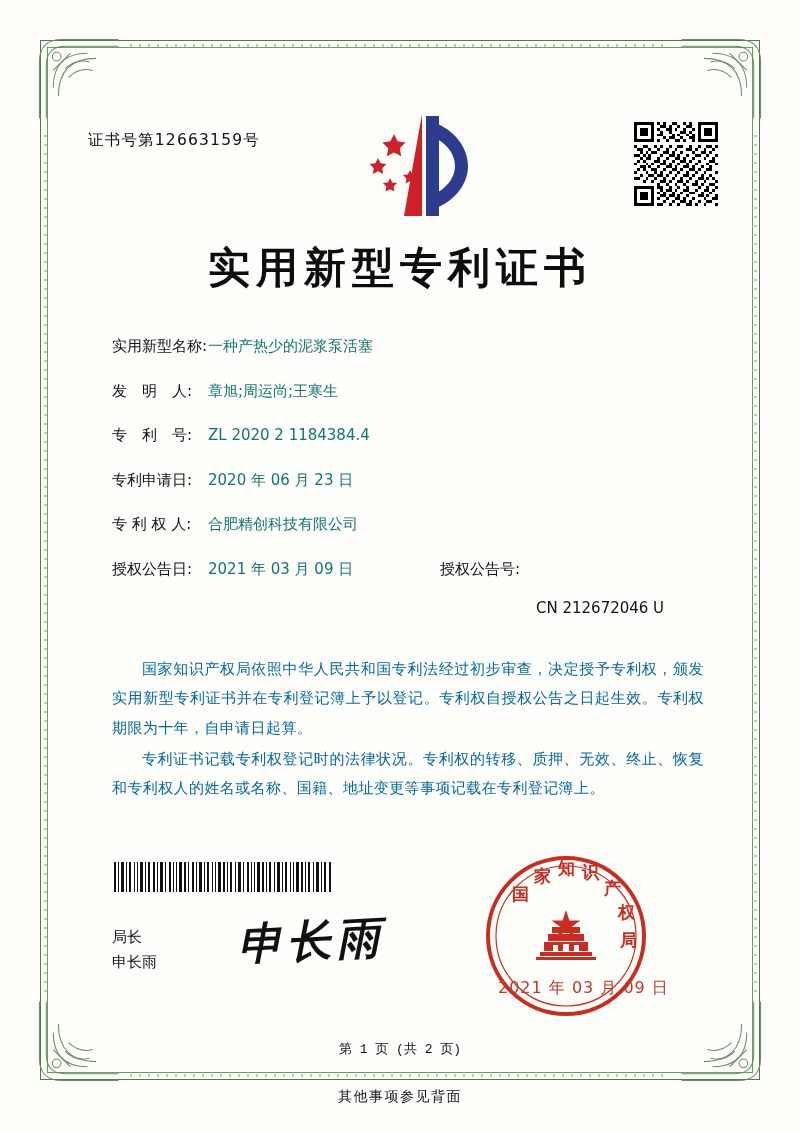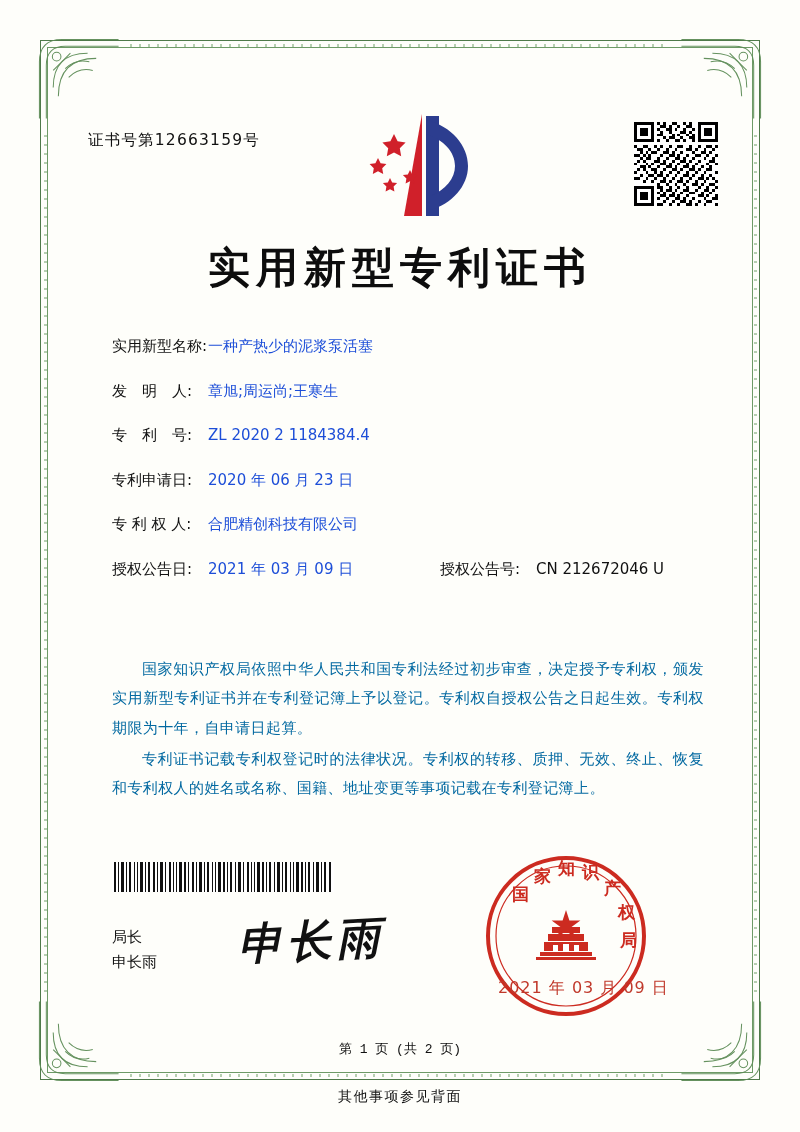--- a/index.html
+++ b/index.html
@@ -122,29 +122,29 @@
     line-height: 1.5;
     font-family: "DejaVu Sans", sans-serif;
   }
   .field-label {
     flex: 0 0 96px;
     white-space: pre;
     color: #111;
   }
   .field-value {
     flex: 1 1 auto;
-    color: #1d4ed8;
+    color: #0f766e;
   }
   .field-row.two-col .field-value { flex: 0 0 232px; }
   .field-label2 {
     flex: 0 0 96px;
     white-space: pre;
     color: #111;
   }
-  .field-value2 { flex: 1 1 auto; color: #111; }
+  .field-value2 { flex: 1 1 auto; color: #111; margin-top: 39px; }
 
   
   .paragraphs {
     position: absolute;
     left: 112px;
     right: 96px;
     top: 655px;
     font-size: 15px;
     line-height: 1.95;
     letter-spacing: 0.4px;

